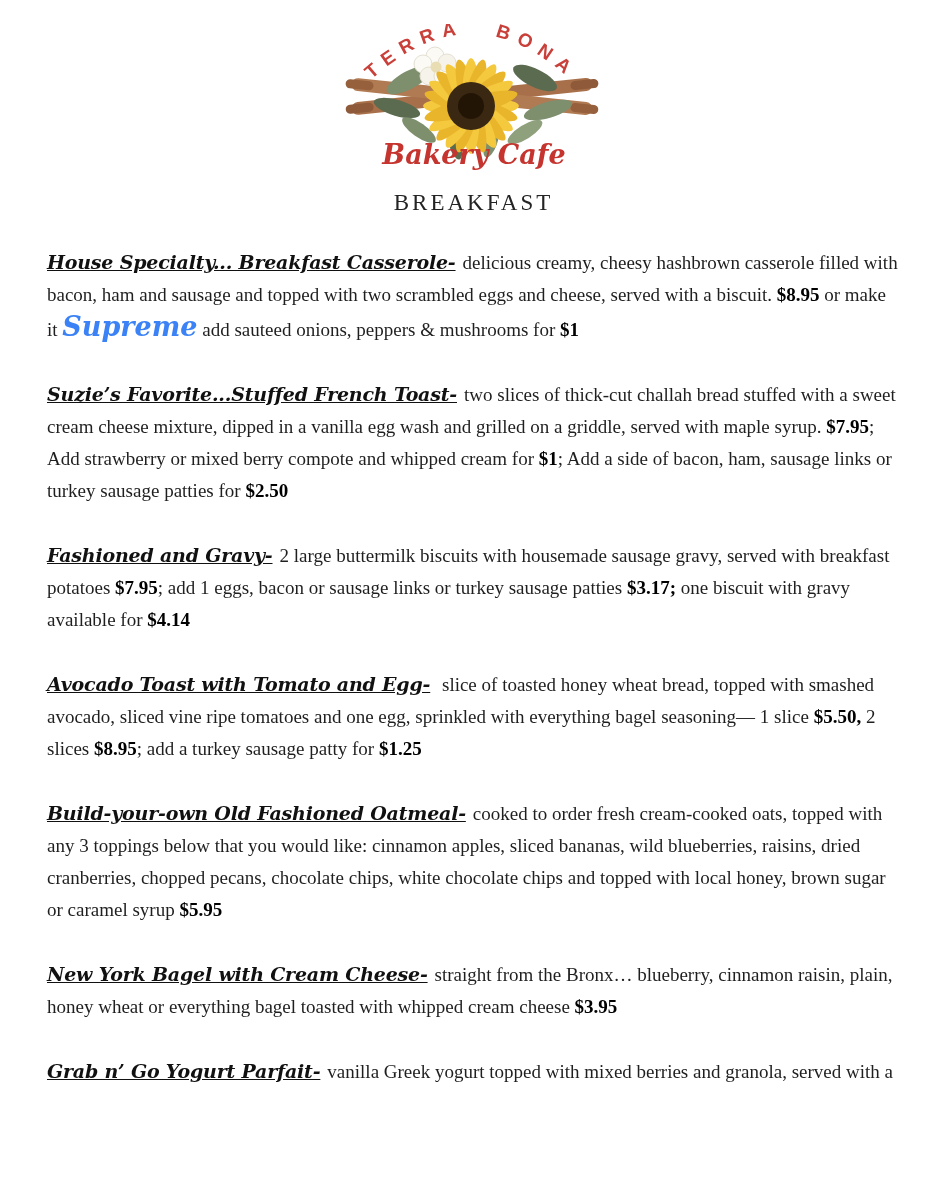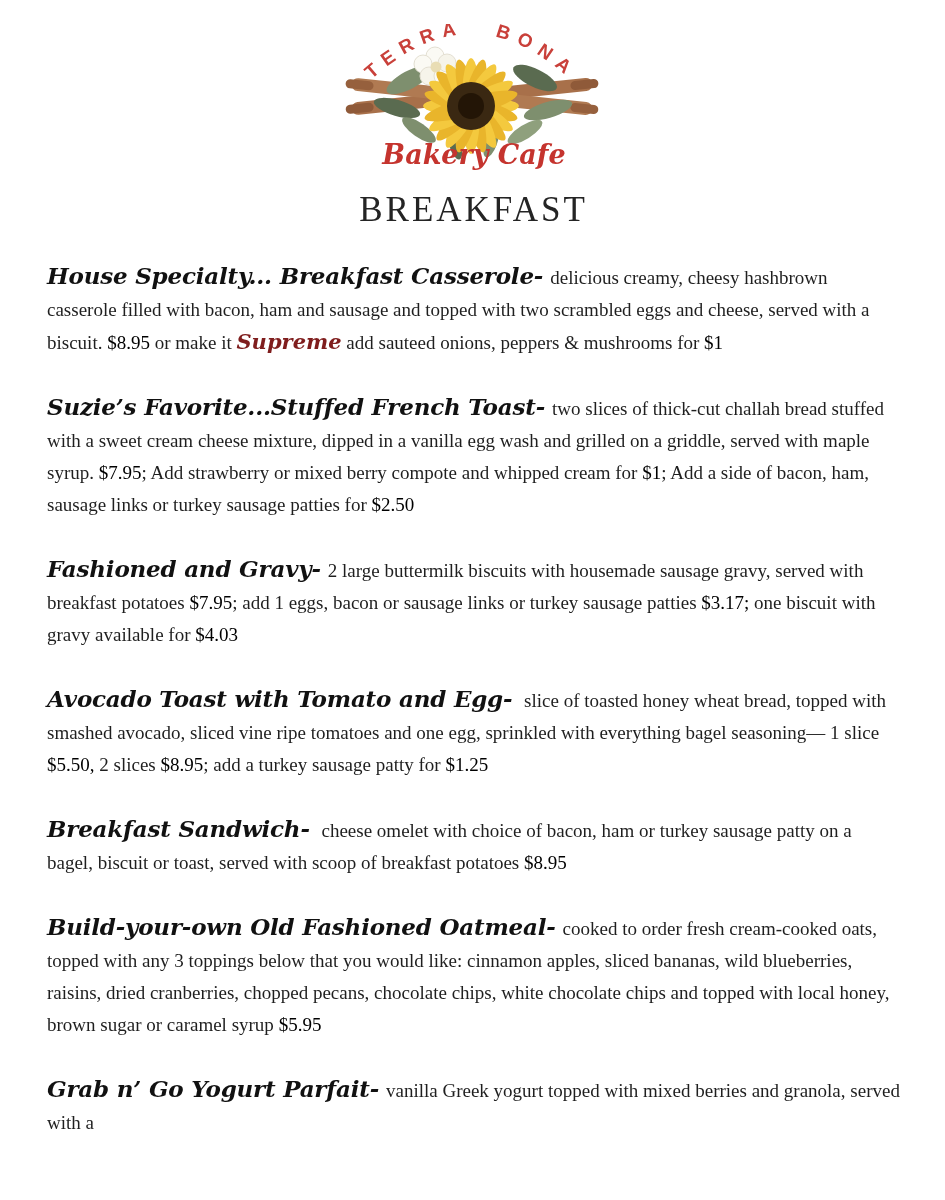--- a/index.html
+++ b/index.html
@@ -16,21 +16,21 @@
     padding: 24px 45px 30px 47px;
     box-sizing: border-box;
     width: 945px;
   }
   .logo-wrap {
     text-align: center;
     margin: 0 auto;
   }
   .page-title {
     text-align: center;
-    font-size: 35px;
+    font-size: 23px;
     font-weight: 400;
     letter-spacing: 3px;
     color: #242424;
     margin: 10px 0 0 0;
     font-family: "Liberation Serif", "DejaVu Serif", serif;
   }
   .menu {
     margin-top: 30px;
   }
   .menu-item {
@@ -42,35 +42,36 @@
   .menu-item p {
     margin: 0;
     font-size: 19px;
     line-height: 32px;
     color: #1f1f1f;
   }
   .item-title {
     font-family: "DejaVu Serif", serif;
     font-style: italic;
     font-weight: 700;
-    font-size: 23px;
+    font-size: 19px;
     letter-spacing: -0.2px;
     color: #111111;
     padding-right: 7px;
+    text-decoration: underline;
   }
   .price {
-    font-weight: 400;
+    font-weight: 700;
     color: #000000;
   }
   .script-word {
     font-family: "DejaVu Serif", serif;
     font-style: italic;
     font-weight: 700;
-    font-size: 21px;
-    color: #7f1d1d;
+    font-size: 27px;
+    color: #3b82f6;
   }
 </style>
 </head>
 <body>
 
 <div class="page">
 
   <div class="logo-wrap">
     <svg width="262" height="152" viewBox="0 0 262 152">
       <defs>
@@ -140,29 +141,29 @@
   <h1 class="page-title">BREAKFAST</h1>
 
   <div class="menu">
       <article class="menu-item">
         <p><span class="item-title">House Specialty... Breakfast Casserole-</span><span>delicious creamy, cheesy hashbrown casserole filled with bacon, ham and sausage and topped with two scrambled eggs and cheese, served with a biscuit. </span><span class="price">$8.95</span><span> or make it </span><span class="script-word">Supreme</span><span> add sauteed onions, peppers &amp; mushrooms for </span><span class="price">$1</span></p>
       </article>
       <article class="menu-item">
         <p><span class="item-title">Suzie’s Favorite...Stuffed French Toast-</span><span>two slices of thick-cut challah bread stuffed with a sweet cream cheese mixture, dipped in a vanilla egg wash and grilled on a griddle, served with maple syrup. </span><span class="price">$7.95</span><span>; Add strawberry or mixed berry compote and whipped cream for </span><span class="price">$1</span><span>; Add a side of bacon, ham, sausage links or turkey sausage patties for </span><span class="price">$2.50</span></p>
       </article>
       <article class="menu-item">
-        <p><span class="item-title">Fashioned and Gravy-</span><span>2 large buttermilk biscuits with housemade sausage gravy, served with breakfast potatoes </span><span class="price">$7.95</span><span>; add 1 eggs, bacon or sausage links or turkey sausage patties </span><span class="price">$3.17;</span><span> one biscuit with gravy available for </span><span class="price">$4.03</span></p>
+        <p><span class="item-title">Fashioned and Gravy-</span><span>2 large buttermilk biscuits with housemade sausage gravy, served with breakfast potatoes </span><span class="price">$7.95</span><span>; add 1 eggs, bacon or sausage links or turkey sausage patties </span><span class="price">$3.17;</span><span> one biscuit with gravy available for </span><span class="price">$4.14</span></p>
       </article>
       <article class="menu-item">
         <p><span class="item-title">Avocado Toast with Tomato and Egg-</span><span> slice of toasted honey wheat bread, topped with smashed avocado, sliced vine ripe tomatoes and one egg, sprinkled with everything bagel seasoning— 1 slice </span><span class="price">$5.50,</span><span> 2 slices </span><span class="price">$8.95</span><span>; add a turkey sausage patty for </span><span class="price">$1.25</span></p>
       </article>
       <article class="menu-item">
-        <p><span class="item-title">Breakfast Sandwich-</span><span> cheese omelet with choice of bacon, ham or turkey sausage patty on a bagel, biscuit or toast, served with scoop of breakfast potatoes </span><span class="price">$8.95</span></p>
+        <p><span class="item-title">Build-your-own Old Fashioned Oatmeal-</span><span>cooked to order fresh cream-cooked oats, topped with any 3 toppings below that  you would like: cinnamon apples, sliced bananas, wild blueberries, raisins, dried cranberries, chopped pecans, chocolate chips, white chocolate chips and topped with local honey, brown sugar  or caramel syrup </span><span class="price">$5.95</span></p>
       </article>
       <article class="menu-item">
-        <p><span class="item-title">Build-your-own Old Fashioned Oatmeal-</span><span>cooked to order fresh cream-cooked oats, topped with any 3 toppings below that  you would like: cinnamon apples, sliced bananas, wild blueberries, raisins, dried cranberries, chopped pecans, chocolate chips, white chocolate chips and topped with local honey, brown sugar  or caramel syrup </span><span class="price">$5.95</span></p>
+        <p><span class="item-title">New York Bagel with Cream Cheese-</span><span>straight from the Bronx… blueberry, cinnamon raisin, plain, honey wheat or everything bagel toasted with whipped cream cheese </span><span class="price">$3.95</span></p>
       </article>
       <article class="menu-item">
         <p><span class="item-title">Grab n’ Go Yogurt Parfait-</span><span>vanilla Greek yogurt  topped with mixed berries and granola, served with a </span></p>
       </article>
     </div>
 
 </div>
 
 </body></html>

